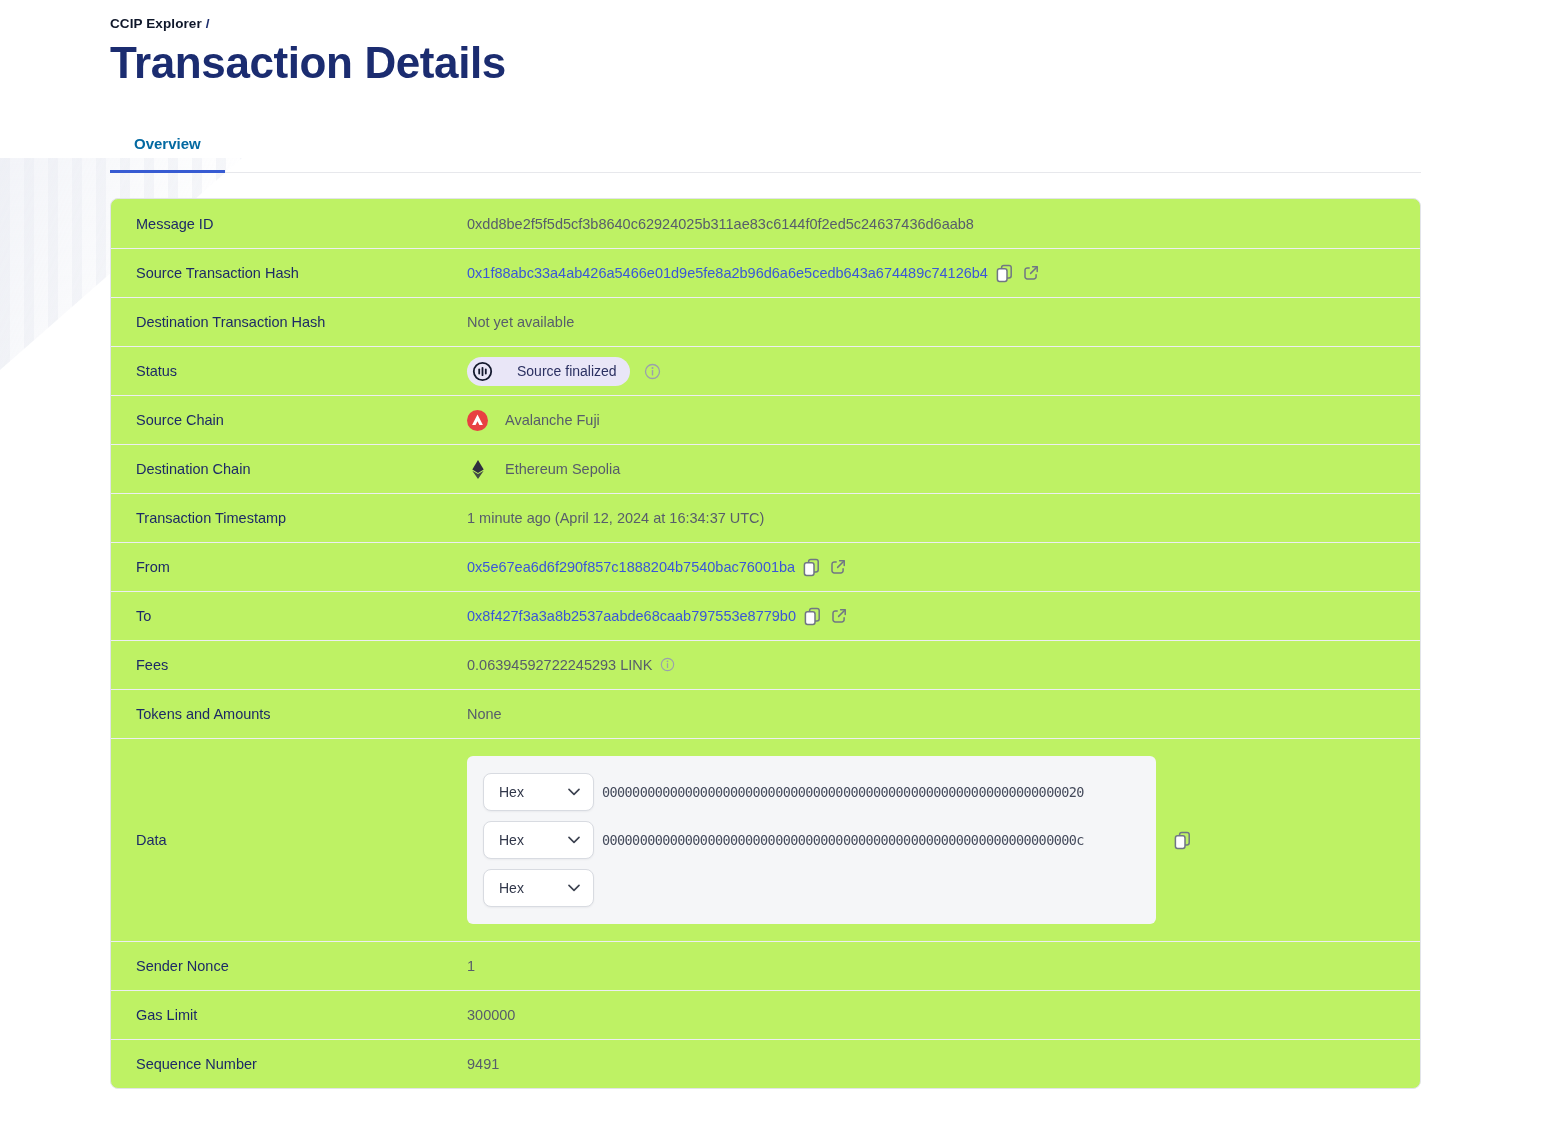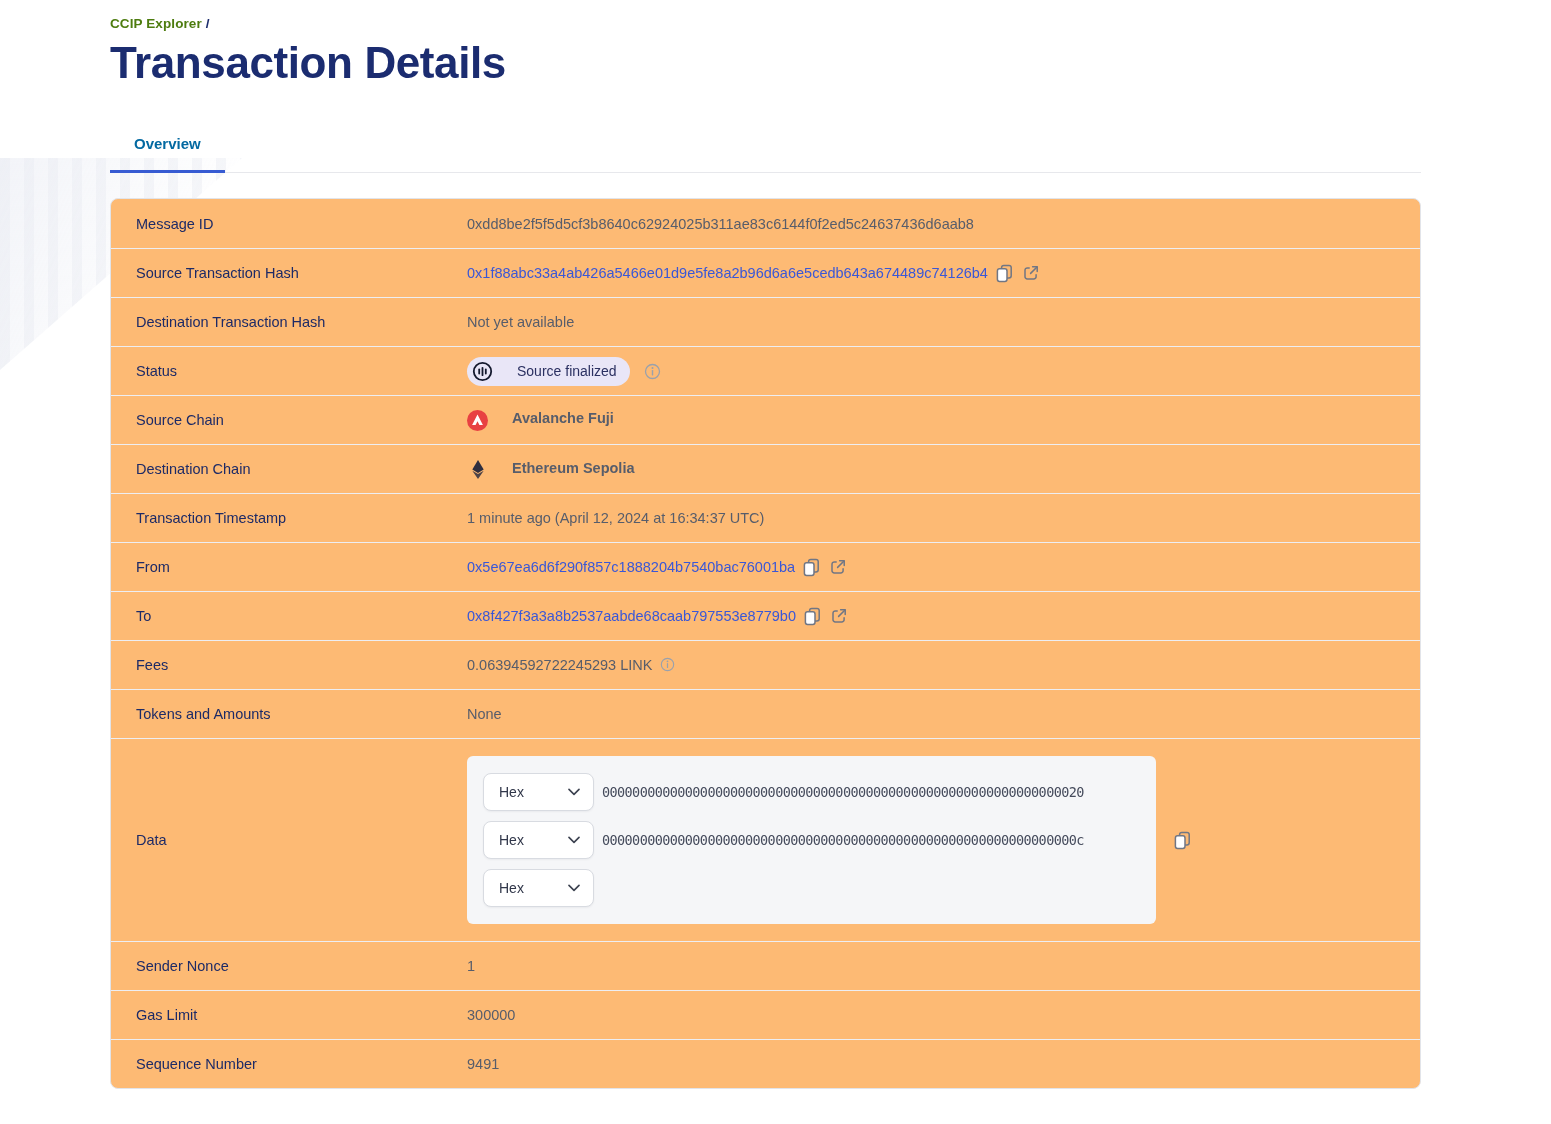--- a/index.html
+++ b/index.html
@@ -14,59 +14,59 @@
     background:
       repeating-linear-gradient(90deg, rgba(226,229,238,.45) 0 10px, rgba(255,255,255,0) 10px 24px),
       linear-gradient(115deg, #eef0f6 0%, rgba(255,255,255,0) 75%);
     clip-path: polygon(0 0, 100% 0, 0 100%);
     opacity: .75;
     pointer-events: none;
   }
   .container { position: relative; margin-left: 110px; width: 1311px; padding-top: 16px; }
 
   .breadcrumb { font-size: 13.5px; font-weight: 700; letter-spacing: .1px; }
-  .breadcrumb a { color: #4d7c0f; text-decoration: none; cursor: pointer; }
+  .breadcrumb a { color: #0f172a; text-decoration: none; cursor: pointer; }
   .breadcrumb .sep { color: #1a2b6b; font-weight: 700; margin-left: 4px; }
 
   .page-title {
     margin-top: 7px; font-size: 44px; font-weight: 700; color: #1b2c70;
     letter-spacing: -0.4px;
   }
 
   .tabbar { margin-top: 47px; border-bottom: 1px solid #e7e8ec; display: flex; }
   .tab {
     display: inline-block; padding: 0 24px 18px; margin-bottom: -1px;
     color: #0369a1; font-weight: 700; font-size: 15px;
     border-bottom: 3px solid #375BD2; cursor: pointer;
   }
 
   .card {
     margin-top: 25px; border: 1px solid #e2e4e9; border-radius: 8px;
-    background: #fdba74; overflow: hidden;
+    background: #bef264; overflow: hidden;
   }
   .row { display: flex; align-items: center; min-height: 49px; }
   .row + .row { border-top: 1px solid #edeef2; }
   .row-label {
     width: 356px; flex: 0 0 356px; padding-left: 25px;
     color: #1d2a66; font-size: 14.5px;
   }
   .row-value {
     display: flex; align-items: center; gap: 8px;
     color: #575d6b; font-size: 14.5px;
   }
   .link { color: #3a57d7; text-decoration: none; font-weight: 500; cursor: pointer; }
   .icon-btn { display: inline-flex; align-items: center; cursor: pointer; background: none; border: none; padding: 0; }
   .icon-btn + .icon-btn { margin-left: 2px; }
 
   .badge {
     display: inline-flex; align-items: center; gap: 24px;
     background: #e9e6f7; border-radius: 15px; padding: 4px 13px 4px 5px;
     color: #2b3061; font-size: 14px; font-weight: 500;
   }
-  .chain { display: inline-flex; align-items: flex-start; gap: 24px; font-weight: bold; }
+  .chain { display: inline-flex; align-items: center; gap: 17px; }
 
   .data-row { padding: 17px 0; align-items: center; }
   .data-flex { display: flex; align-items: center; gap: 18px; }
   .data-box {
     width: 689px; background: #f5f6f8; border-radius: 6px; padding: 17px 16px;
   }
   .hex-line { display: flex; align-items: center; }
   .hex-line + .hex-line { margin-top: 10px; }
   .hex-select {
     width: 111px; height: 38px; background: #fff; border: 1px solid #d8dbe1;

